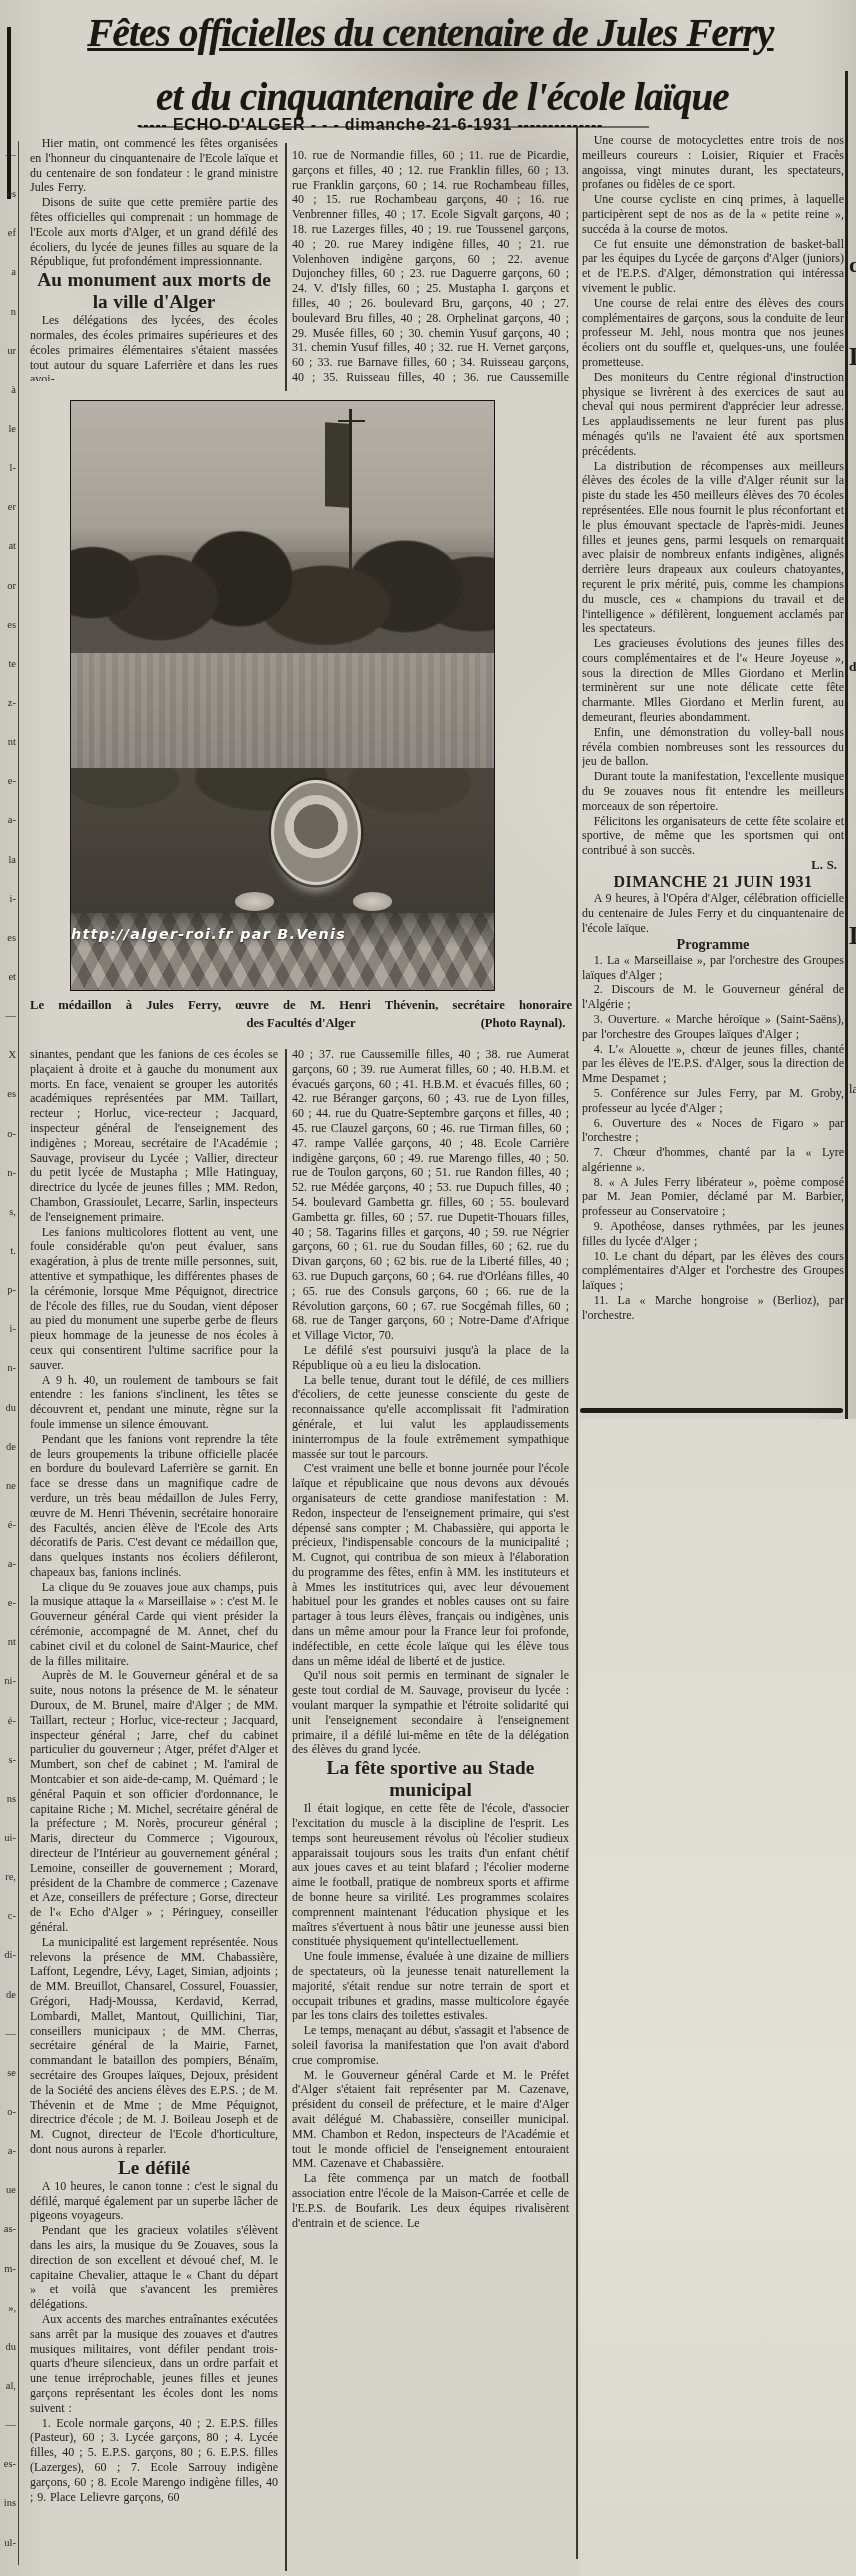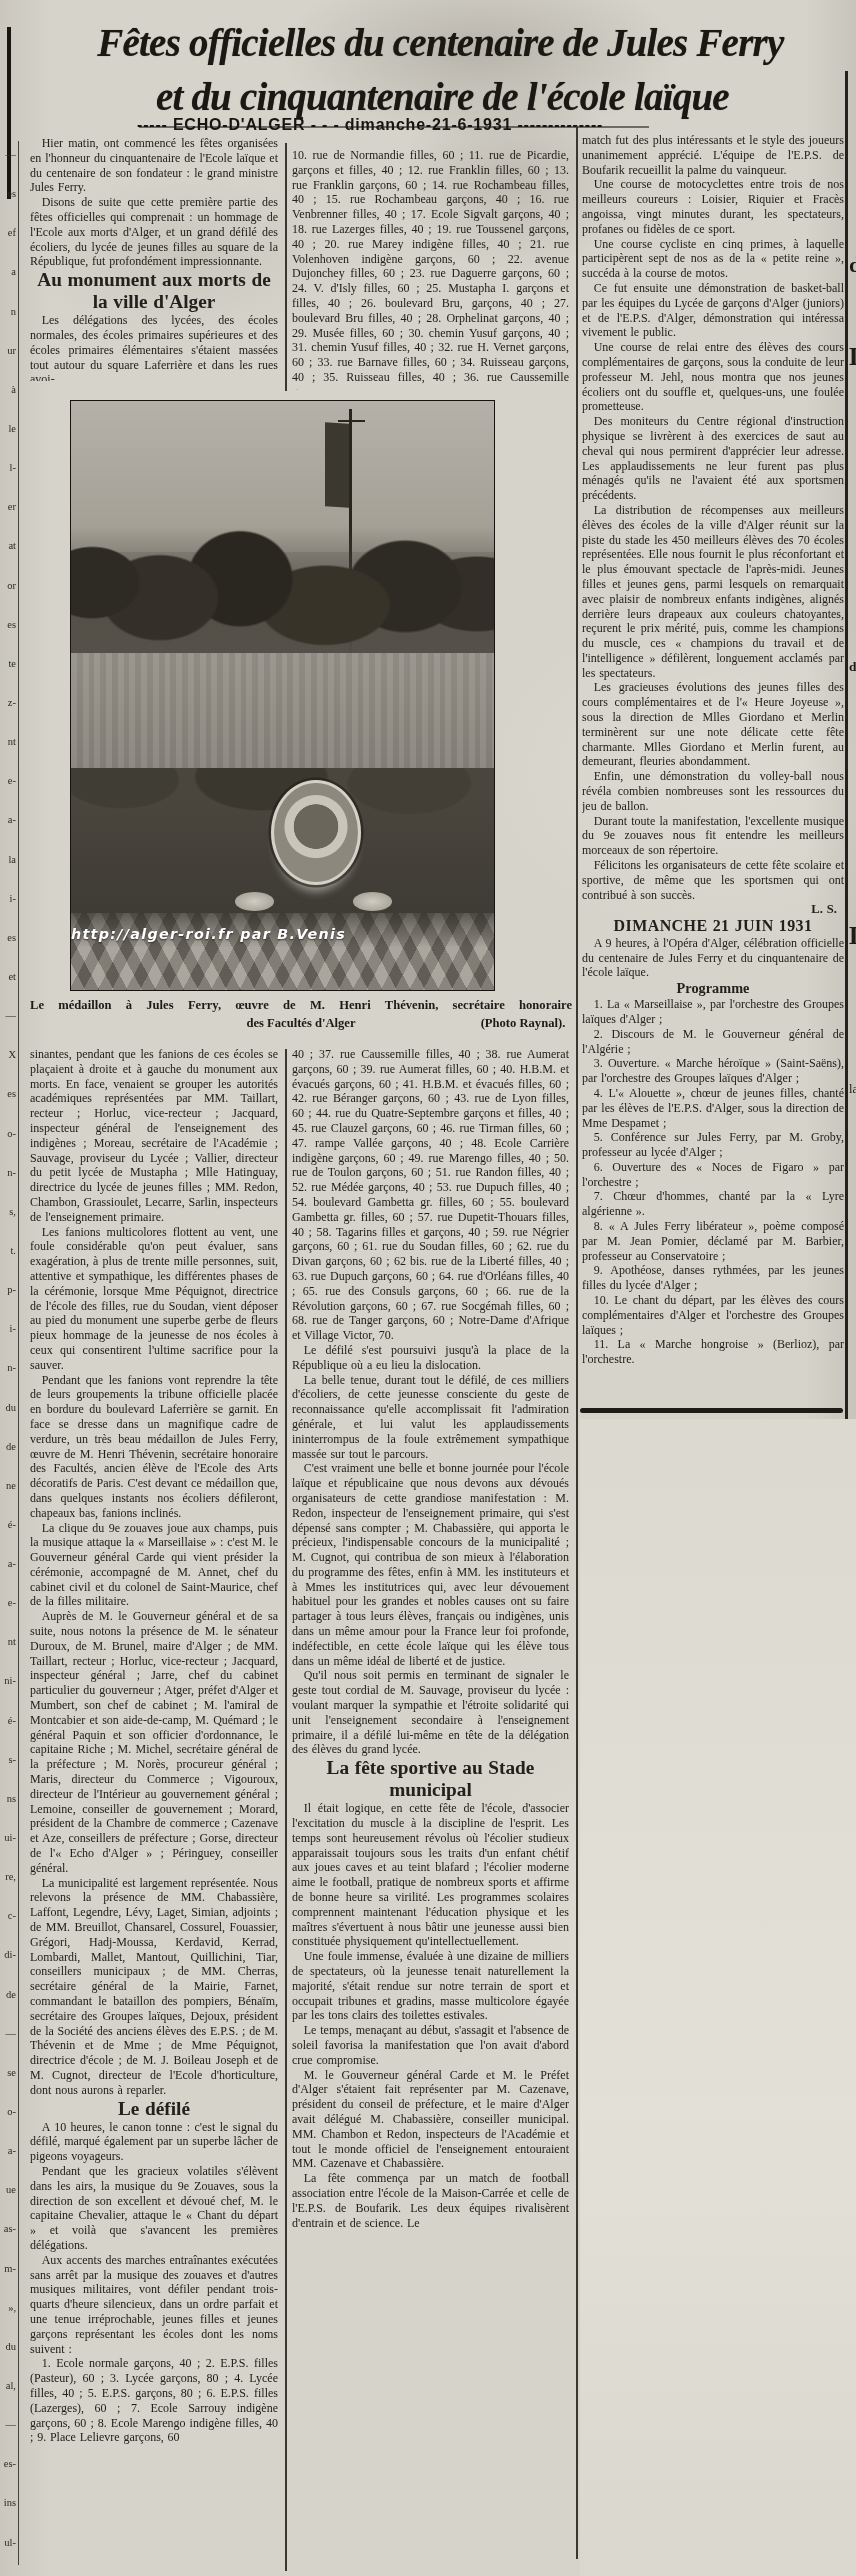--- a/index.html
+++ b/index.html
@@ -117,21 +117,21 @@
   .right-margin span:nth-of-type(4){top:921px;font-size:26px;font-weight:700;}
   .right-margin span:nth-of-type(5){top:1082px;font-size:12.6px;}
 </style>
 </head>
 <body>
 
 <div class="page">
 
   <div class="bar-tl"></div>
 
-  <h1 class="headline hl1" style="margin:10px;">Fêtes officielles du centenaire de Jules Ferry</h1>
+  <h1 class="headline hl1" style="margin:0;text-decoration:underline;">Fêtes officielles du centenaire de Jules Ferry</h1>
   <h1 class="headline hl2" style="margin:12px;text-align:center;">et du cinquantenaire de l'école laïque</h1>
 
   <div class="annotation">
     <span>-----</span>
     <span>ECHO-D'ALGER</span>
     <span>- - -</span>
     <span>dimanche-21-6-1931</span>
     <span>--------------</span>
   </div>
 
@@ -146,21 +146,20 @@
   <div class="col c1t">
       <p class="para indent">Hier matin, ont commencé les fêtes organisées en l'honneur du cinquantenaire de l'Ecole laïque et du centenaire de son fondateur : le grand ministre Jules Ferry.</p>
       <p class="para indent">Disons de suite que cette première partie des fêtes officielles qui comprenait : un hommage de l'Ecole aux morts d'Alger, et un grand défilé des écoliers, du lycée de jeunes filles au square de la République, fut profondément impressionnante.</p>
       <p class="para heading-lg">Au monument aux morts de la ville d'Alger</p>
       <p class="para indent">Les délégations des lycées, des écoles normales, des écoles primaires supérieures et des écoles primaires élémentaires s'étaient massées tout autour du square Laferrière et dans les rues avoi-</p>
     </div>
   <div class="col c2t">
       <p class="para noindent">10. rue de Normandie filles, 60 ; 11. rue de Picardie, garçons et filles, 40 ; 12. rue Franklin filles, 60 ; 13. rue Franklin garçons, 60 ; 14. rue Rochambeau filles, 40 ; 15. rue Rochambeau garçons, 40 ; 16. rue Venbrenner filles, 40 ; 17. Ecole Sigvalt garçons, 40 ; 18. rue Lazerges filles, 40 ; 19. rue Toussenel garçons, 40 ; 20. rue Marey indigène filles, 40 ; 21. rue Volenhoven indigène garçons, 60 ; 22. avenue Dujonchey filles, 60 ; 23. rue Daguerre garçons, 60 ; 24. V. d'Isly filles, 60 ; 25. Mustapha I. garçons et filles, 40 ; 26. boulevard Bru, garçons, 40 ; 27. boulevard Bru filles, 40 ; 28. Orphelinat garçons, 40 ; 29. Musée filles, 60 ; 30. chemin Yusuf garçons, 40 ; 31. chemin Yusuf filles, 40 ; 32. rue H. Vernet garçons, 60 ; 33. rue Barnave filles, 60 ; 34. Ruisseau garçons, 40 ; 35. Ruisseau filles, 40 ; 36. rue Caussemille garçons,</p>
     </div>
   <div class="col c3">
-      <p class="para noindent">match fut des plus intéressants et le style des joueurs unanimement apprécié. L'équipe de l'E.P.S. de Boufarik recueillit la palme du vainqueur.</p>
       <p class="para indent">Une course de motocyclettes entre trois de nos meilleurs coureurs : Loisier, Riquier et Fracès angoissa, vingt minutes durant, les spectateurs, profanes ou fidèles de ce sport.</p>
       <p class="para indent">Une course cycliste en cinq primes, à laquelle participèrent sept de nos as de la « petite reine », succéda à la course de motos.</p>
       <p class="para indent">Ce fut ensuite une démonstration de basket-ball par les équipes du Lycée de garçons d'Alger (juniors) et de l'E.P.S. d'Alger, démonstration qui intéressa vivement le public.</p>
       <p class="para indent">Une course de relai entre des élèves des cours complémentaires de garçons, sous la conduite de leur professeur M. Jehl, nous montra que nos jeunes écoliers ont du souffle et, quelques-uns, une foulée prometteuse.</p>
       <p class="para indent">Des moniteurs du Centre régional d'instruction physique se livrèrent à des exercices de saut au cheval qui nous permirent d'apprécier leur adresse. Les applaudissements ne leur furent pas plus ménagés qu'ils ne l'avaient été aux sportsmen précédents.</p>
       <p class="para indent">La distribution de récompenses aux meilleurs élèves des écoles de la ville d'Alger réunit sur la piste du stade les 450 meilleurs élèves des 70 écoles représentées. Elle nous fournit le plus réconfortant et le plus émouvant spectacle de l'après-midi. Jeunes filles et jeunes gens, parmi lesquels on remarquait avec plaisir de nombreux enfants indigènes, alignés derrière leurs drapeaux aux couleurs chatoyantes, reçurent le prix mérité, puis, comme les champions du muscle, ces « champions du travail et de l'intelligence » défilèrent, longuement acclamés par les spectateurs.</p>
       <p class="para indent">Les gracieuses évolutions des jeunes filles des cours complémentaires et de l'« Heure Joyeuse », sous la direction de Mlles Giordano et Merlin terminèrent sur une note délicate cette fête charmante. Mlles Giordano et Merlin furent, au demeurant, fleuries abondamment.</p>
       <p class="para indent">Enfin, une démonstration du volley-ball nous révéla combien nombreuses sont les ressources du jeu de ballon.</p>
       <p class="para indent">Durant toute la manifestation, l'excellente musique du 9e zouaves nous fit entendre les meilleurs morceaux de son répertoire.</p>
       <p class="para indent">Félicitons les organisateurs de cette fête scolaire et sportive, de même que les sportsmen qui ont contribué à son succès.</p>
@@ -176,20 +175,21 @@
       <p class="para indent">6. Ouverture des « Noces de Figaro » par l'orchestre ;</p>
       <p class="para indent">7. Chœur d'hommes, chanté par la « Lyre algérienne ».</p>
       <p class="para indent">8. « A Jules Ferry libérateur », poème composé par M. Jean Pomier, déclamé par M. Barbier, professeur au Conservatoire ;</p>
       <p class="para indent">9. Apothéose, danses rythmées, par les jeunes filles du lycée d'Alger ;</p>
       <p class="para indent">10. Le chant du départ, par les élèves des cours complémentaires d'Alger et l'orchestre des Groupes laïques ;</p>
       <p class="para indent">11. La « Marche hongroise » (Berlioz), par l'orchestre.</p>
     </div>
   <div class="col c1b">
       <p class="para noindent">sinantes, pendant que les fanions de ces écoles se plaçaient à droite et à gauche du monument aux morts. En face, venaient se grouper les autorités académiques représentées par MM. Taillart, recteur ; Horluc, vice-recteur ; Jacquard, inspecteur général de l'enseignement des indigènes ; Moreau, secrétaire de l'Académie ; Sauvage, proviseur du Lycée ; Vallier, directeur du petit lycée de Mustapha ; Mlle Hatinguay, directrice du lycée de jeunes filles ; MM. Redon, Chambon, Grassioulet, Lecarre, Sarlin, inspecteurs de l'enseignement primaire.</p>
       <p class="para indent">Les fanions multicolores flottent au vent, une foule considérable qu'on peut évaluer, sans exagération, à plus de trente mille personnes, suit, attentive et sympathique, les différentes phases de la cérémonie, lorsque Mme Péquignot, directrice de l'école des filles, rue du Soudan, vient déposer au pied du monument une superbe gerbe de fleurs pieux hommage de la jeunesse de nos écoles à ceux qui consentirent l'ultime sacrifice pour la sauver.</p>
+      <p class="para indent">A 9 h. 40, un roulement de tambours se fait entendre : les fanions s'inclinent, les têtes se découvrent et, pendant une minute, règne sur la foule immense un silence émouvant.</p>
       <p class="para indent">Pendant que les fanions vont reprendre la tête de leurs groupements la tribune officielle placée en bordure du boulevard Laferrière se garnit. En face se dresse dans un magnifique cadre de verdure, un très beau médaillon de Jules Ferry, œuvre de M. Henri Thévenin, secrétaire honoraire des Facultés, ancien élève de l'Ecole des Arts décoratifs de Paris. C'est devant ce médaillon que, dans quelques instants nos écoliers défileront, chapeaux bas, fanions inclinés.</p>
       <p class="para indent">La clique du 9e zouaves joue aux champs, puis la musique attaque la « Marseillaise » : c'est M. le Gouverneur général Carde qui vient présider la cérémonie, accompagné de M. Annet, chef du cabinet civil et du colonel de Saint-Maurice, chef de la filles militaire.</p>
       <p class="para indent">Auprès de M. le Gouverneur général et de sa suite, nous notons la présence de M. le sénateur Duroux, de M. Brunel, maire d'Alger ; de MM. Taillart, recteur ; Horluc, vice-recteur ; Jacquard, inspecteur général ; Jarre, chef du cabinet particulier du gouverneur ; Atger, préfet d'Alger et Mumbert, son chef de cabinet ; M. l'amiral de Montcabier et son aide-de-camp, M. Quémard ; le général Paquin et son officier d'ordonnance, le capitaine Riche ; M. Michel, secrétaire général de la préfecture ; M. Norès, procureur général ; Maris, directeur du Commerce ; Vigouroux, directeur de l'Intérieur au gouvernement général ; Lemoine, conseiller de gouvernement ; Morard, président de la Chambre de commerce ; Cazenave et Aze, conseillers de préfecture ; Gorse, directeur de l'« Echo d'Alger » ; Péringuey, conseiller général.</p>
       <p class="para indent">La municipalité est largement représentée. Nous relevons la présence de MM. Chabassière, Laffont, Legendre, Lévy, Laget, Simian, adjoints ; de MM. Breuillot, Chansarel, Cossurel, Fouassier, Grégori, Hadj-Moussa, Kerdavid, Kerrad, Lombardi, Mallet, Mantout, Quillichini, Tiar, conseillers municipaux ; de MM. Cherras, secrétaire général de la Mairie, Farnet, commandant le bataillon des pompiers, Bénaïm, secrétaire des Groupes laïques, Dejoux, président de la Société des anciens élèves des E.P.S. ; de M. Thévenin et de Mme ; de Mme Péquignot, directrice d'école ; de M. J. Boileau Joseph et de M. Cugnot, directeur de l'Ecole d'horticulture, dont nous aurons à reparler.</p>
       <p class="para heading-lg">Le défilé</p>
       <p class="para indent">A 10 heures, le canon tonne : c'est le signal du défilé, marqué également par un superbe lâcher de pigeons voyageurs.</p>
       <p class="para indent">Pendant que les gracieux volatiles s'élèvent dans les airs, la musique du 9e Zouaves, sous la direction de son excellent et dévoué chef, M. le capitaine Chevalier, attaque le « Chant du départ » et voilà que s'avancent les premières délégations.</p>
       <p class="para indent">Aux accents des marches entraînantes exécutées sans arrêt par la musique des zouaves et d'autres musiques militaires, vont défiler pendant trois-quarts d'heure silencieux, dans un ordre parfait et une tenue irréprochable, jeunes filles et jeunes garçons représentant les écoles dont les noms suivent :</p>
       <p class="para indent">1. Ecole normale garçons, 40 ; 2. E.P.S. filles (Pasteur), 60 ; 3. Lycée garçons, 80 ; 4. Lycée filles, 40 ; 5. E.P.S. garçons, 80 ; 6. E.P.S. filles (Lazerges), 60 ; 7. Ecole Sarrouy indigène garçons, 60 ; 8. Ecole Marengo indigène filles, 40 ; 9. Place Lelievre garçons, 60</p>
     </div>

